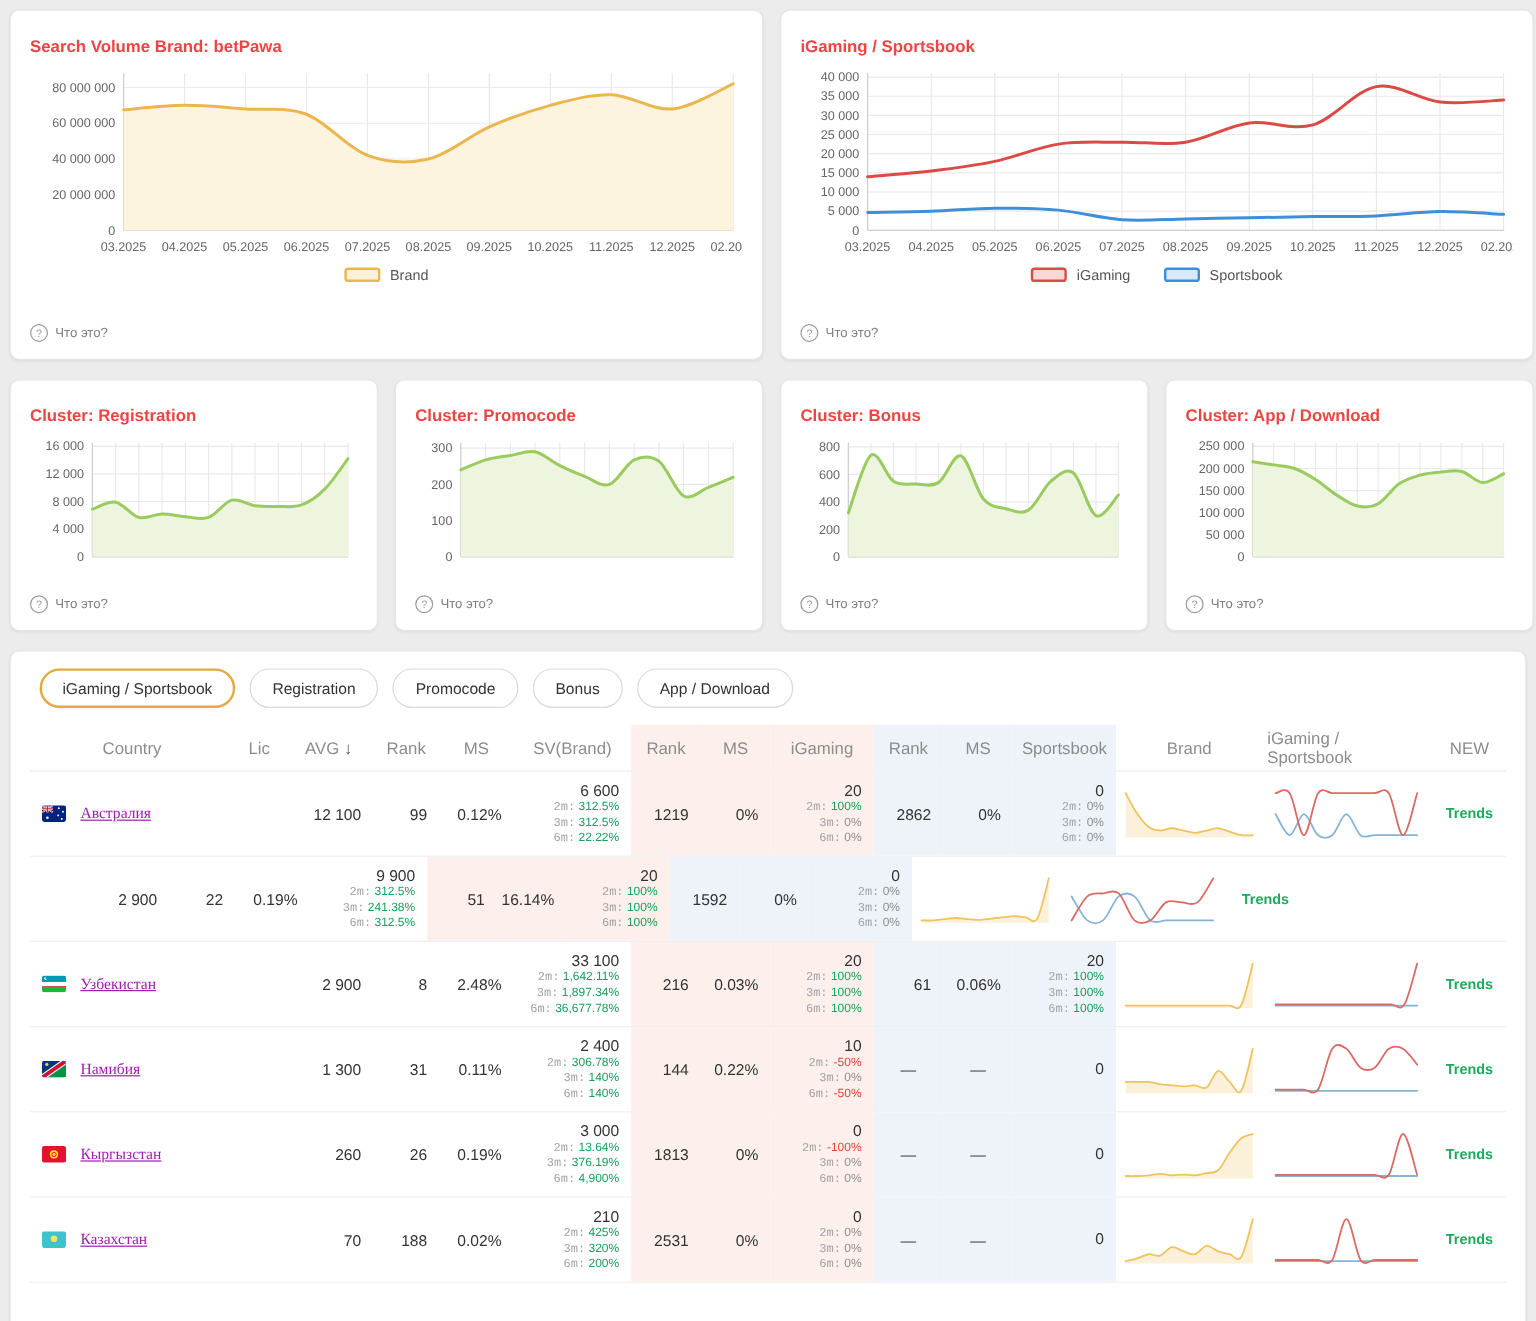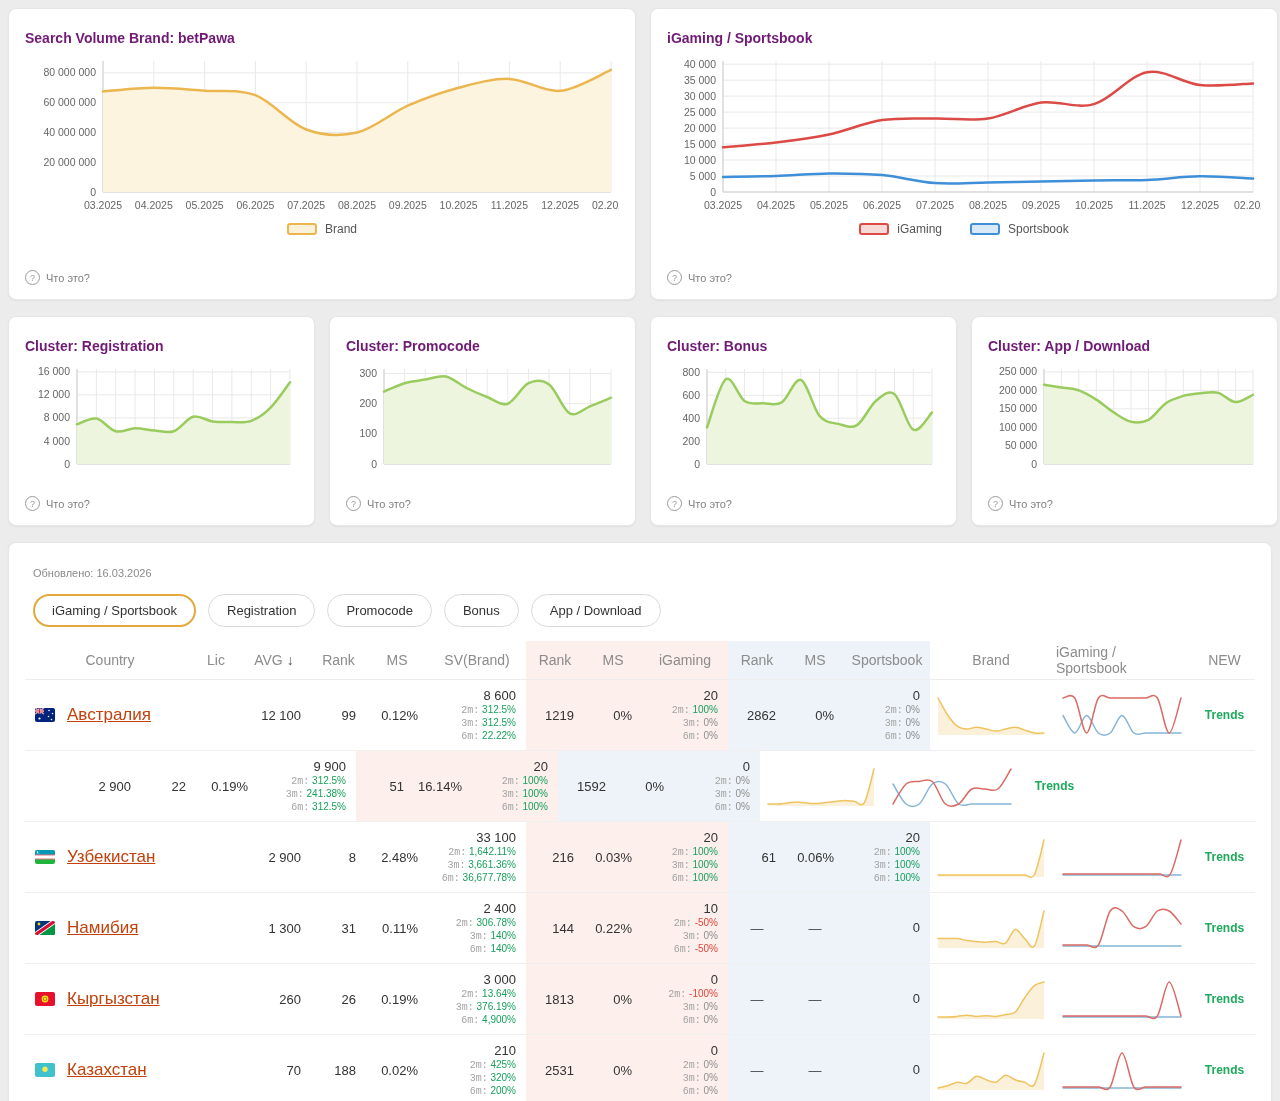--- a/index.html
+++ b/index.html
@@ -2,21 +2,21 @@
 <html><head>
 <meta charset="utf-8">
 <style>
   html,body{margin:0;padding:0;width:1280px;height:1101px;overflow:hidden;
     background:#ececec;font-family:"Liberation Sans",sans-serif;color:#333;}
   .page{padding:8px;box-sizing:border-box;}
   .row{display:flex;gap:14px;margin-bottom:16px;}
   .card{background:#fff;border:1px solid #e6e6e6;border-radius:8px;
     box-shadow:0 1px 2px rgba(0,0,0,.05);box-sizing:border-box;}
   .chart-card{flex:1;padding:12px 16px;height:292px;position:relative;}
-  .chart-card h3{margin:9px 0 10px;font-size:14px;font-weight:bold;color:#701a75;}
+  .chart-card h3{margin:9px 0 10px;font-size:14px;font-weight:bold;color:#ef4444;}
   .mini .chart-card{height:210px;}
   .chart{line-height:0;}
   .legend{display:flex;justify-content:center;gap:28px;margin-top:8px;}
   .litem{display:flex;align-items:center;font-size:12px;color:#555;cursor:pointer;}
   .sw{width:30px;height:12px;border:2.5px solid;border-radius:3px;margin-right:8px;box-sizing:border-box;}
   .help{position:absolute;left:16px;bottom:14px;display:flex;align-items:center;gap:6px;
     font-size:11px;color:#808080;cursor:pointer;}
   .qicon{width:13px;height:13px;border:1px solid #9a9a9a;border-radius:50%;font-size:9px;
     display:flex;align-items:center;justify-content:center;color:#9a9a9a;flex:0 0 auto;}
   
@@ -36,21 +36,21 @@
   .pink{background:#fcefec;}
   .blue{background:#edf3f9;}
   .sort{margin-left:4px;color:#555;}
   .trow{display:flex;border-bottom:1px solid #efefef;min-height:70px;}
   .trow .cell{display:flex;font-size:13px;}
   .num{align-items:center;justify-content:flex-end;text-align:right;padding:4px 10px 4px 2px;}
   .num.dash{justify-content:center;padding-right:2px;color:#444;}
   .c-country{align-items:center;gap:12px;padding-left:10px;}
   .flag{width:20px;height:14px;border-radius:2px;overflow:hidden;display:inline-block;
     box-shadow:inset 0 0 0 1px rgba(0,0,0,.08);line-height:0;flex:0 0 auto;}
-  a.country{color:#c2410c;text-decoration:underline;font-size:17px;}
+  a.country{color:#a21caf;text-decoration:underline;font-size:13px;font-family:Liberation Serif, serif;}
   .svcell{flex-direction:column;align-items:flex-end;justify-content:center;padding:4px 10px 4px 2px;}
   .mainv{font-size:13px;color:#333;margin-bottom:1px;}
   .sub{font-size:10px;line-height:12px;white-space:nowrap;}
   .sl{color:#a3a3a3;font-family:Liberation Mono, monospace;}
   .up{color:#18a05c;}
   .down{color:#e2453c;}
   .flat{color:#8f8f8f;}
   .sparkcell{align-items:center;justify-content:center;}
   .newcell{align-items:center;justify-content:center;}
   .trends{color:#1fa95d;font-size:12px;font-weight:bold;text-decoration:none;}
@@ -307,21 +307,20 @@
             <path d="M56 20.8C58.9 21.2 67.6 22.5 73.4 23.4C79.2 24.3 85 24.4 90.8 26.4C96.6 28.4 102.5 31.9 108.3 35.6C114.1 39.3 119.9 44.7 125.7 48.4C131.5 52.1 137.3 56.5 143.1 57.7C148.9 58.9 154.7 58.9 160.5 55.8C166.3 52.7 172.1 43.2 177.9 39.2C183.7 35.2 189.5 33.6 195.3 31.9C201.1 30.3 207 29.8 212.8 29.3C218.6 28.8 224.4 27.4 230.2 28.9C236 30.4 241.8 37.8 247.6 38.1C253.4 38.4 262.1 32 265 30.8" fill="none" stroke="#9acb5e" stroke-width="2.5" stroke-linecap="round"></path>
           </svg></div>
       <div class="help">
         <span class="qicon">?</span>
         <span>Что это?</span>
       </div>
     </section>
   </div>
 
   <section class="card table-card">
-    <div class="updated">Обновлено: 16.03.2026</div>
     <div class="tabs" id="tabs">
         <button class="tab active">iGaming / Sportsbook</button>
         <button class="tab">Registration</button>
         <button class="tab">Promocode</button>
         <button class="tab">Bonus</button>
         <button class="tab">App / Download</button>
       </div>
     <div class="thead" id="thead">
         <div class="cell col1">Country</div>
         <div class="cell col2">Lic</div>
@@ -358,21 +357,21 @@
                   <circle cx="16.5" cy="11.5" r=".8"></circle>
                 </g>
               </svg></span>
             <a href="#" class="country">Австралия</a>
           </div>
           <div class="cell col2 num"></div>
           <div class="cell col3 num">12 100</div>
           <div class="cell col4 num">99</div>
           <div class="cell col5 num">0.12%</div>
           <div class="cell col6 svcell">
-            <div class="mainv">8 600</div>
+            <div class="mainv">6 600</div>
             <div class="sub"><span class="sl">2m:</span> <span class="up">312.5%</span></div>
             <div class="sub"><span class="sl">3m:</span> <span class="up">312.5%</span></div>
             <div class="sub"><span class="sl">6m:</span> <span class="up">22.22%</span></div>
           </div>
           <div class="cell col7 pink num">1219</div>
           <div class="cell col8 pink num">0%</div>
           <div class="cell col9 pink svcell">
             <div class="mainv">20</div>
             <div class="sub"><span class="sl">2m:</span> <span class="up">100%</span></div>
             <div class="sub"><span class="sl">3m:</span> <span class="flat">0%</span></div>
@@ -458,21 +457,21 @@
               </svg></span>
             <a href="#" class="country">Узбекистан</a>
           </div>
           <div class="cell col2 num"></div>
           <div class="cell col3 num">2 900</div>
           <div class="cell col4 num">8</div>
           <div class="cell col5 num">2.48%</div>
           <div class="cell col6 svcell">
             <div class="mainv">33 100</div>
             <div class="sub"><span class="sl">2m:</span> <span class="up">1,642.11%</span></div>
-            <div class="sub"><span class="sl">3m:</span> <span class="up">3,661.36%</span></div>
+            <div class="sub"><span class="sl">3m:</span> <span class="up">1,897.34%</span></div>
             <div class="sub"><span class="sl">6m:</span> <span class="up">36,677.78%</span></div>
           </div>
           <div class="cell col7 pink num">216</div>
           <div class="cell col8 pink num">0.03%</div>
           <div class="cell col9 pink svcell">
             <div class="mainv">20</div>
             <div class="sub"><span class="sl">2m:</span> <span class="up">100%</span></div>
             <div class="sub"><span class="sl">3m:</span> <span class="up">100%</span></div>
             <div class="sub"><span class="sl">6m:</span> <span class="up">100%</span></div>
           </div>

